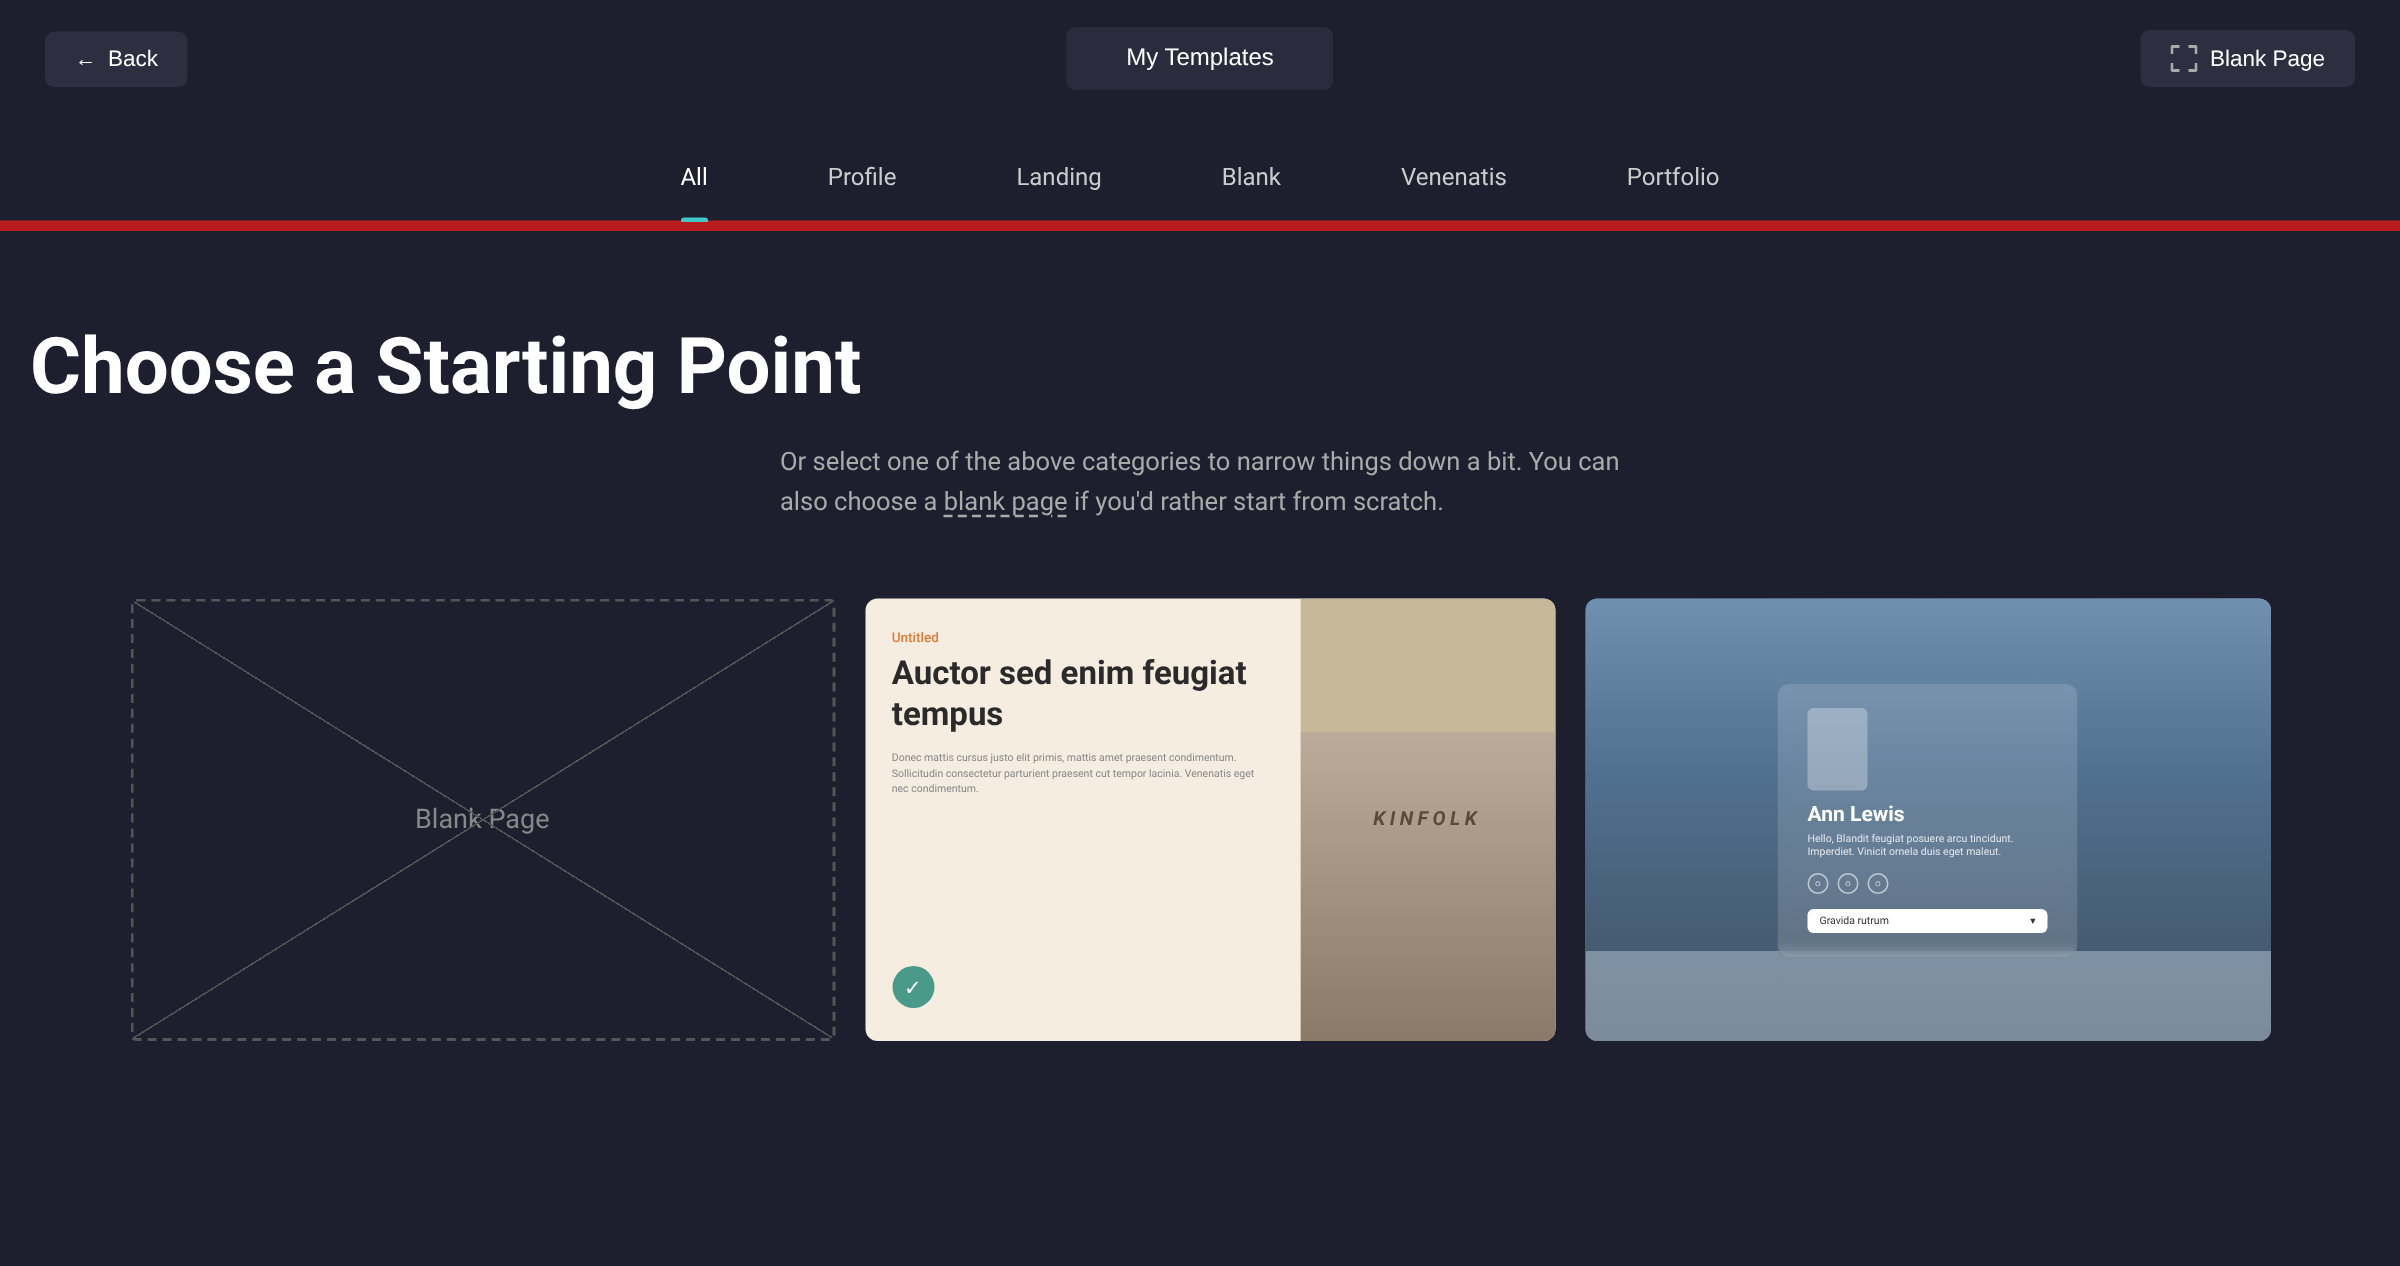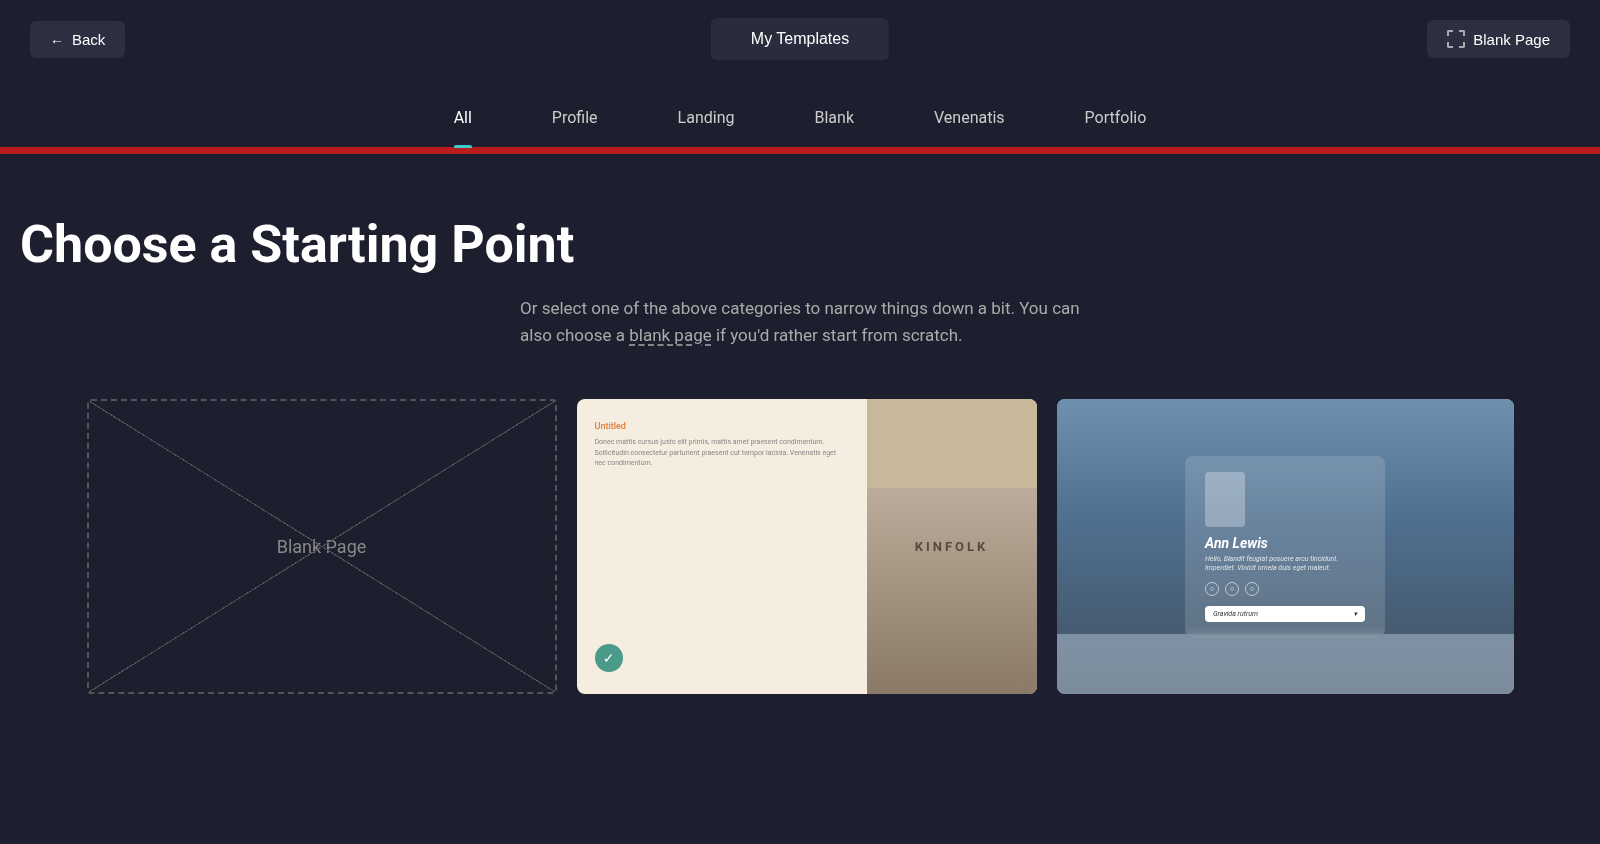--- a/index.html
+++ b/index.html
@@ -246,20 +246,21 @@
       justify-content: center;
       color: white;
       font-size: 14px;
       margin-top: 12px;
     }
 
     .landing-card-right {
       width: 170px;
       position: relative;
       overflow: hidden;
+      font-style: italic;
     }
 
     .kinfolk-cover {
       width: 100%;
       height: 100%;
       background: #c8b89a;
       display: flex;
       align-items: center;
       justify-content: center;
       position: relative;
@@ -291,21 +292,20 @@
       height: 295px;
       background: linear-gradient(135deg, #6a8aaa 0%, #8aaac0 40%, #b0c8d8 100%);
       border-radius: 8px;
       overflow: hidden;
       flex-shrink: 0;
       cursor: pointer;
       position: relative;
       display: flex;
       align-items: center;
       justify-content: center;
-      font-style: italic;
     }
 
     .profile-mountains {
       position: absolute;
       top: 0;
       left: 0;
       right: 0;
       bottom: 0;
       background: linear-gradient(180deg, #7090b0 0%, #507090 40%, #405060 100%);
     }
@@ -431,20 +431,21 @@
 <div class="templates-grid">
 
   <div class="blank-card">
     <span class="blank-card-label">Blank Page</span>
   </div>
 
   <div class="landing-card">
     <div class="landing-card-left">
       <div>
         <div class="landing-card-tag">Untitled</div>
+        <div class="landing-card-title">Auctor sed enim feugiat tempus</div>
         <div class="landing-card-body">Donec mattis cursus justo elit primis, mattis amet praesent condimentum. Sollicitudin consectetur parturient praesent cut tempor lacinia. Venenatis eget nec condimentum.</div>
       </div>
       <div class="landing-card-btn">
         <span>✓</span>
       </div>
     </div>
     <div class="landing-card-right">
       <div class="kinfolk-cover">
         <div class="kinfolk-person"></div>
         <div style="position:relative;z-index:3;text-align:center;">

